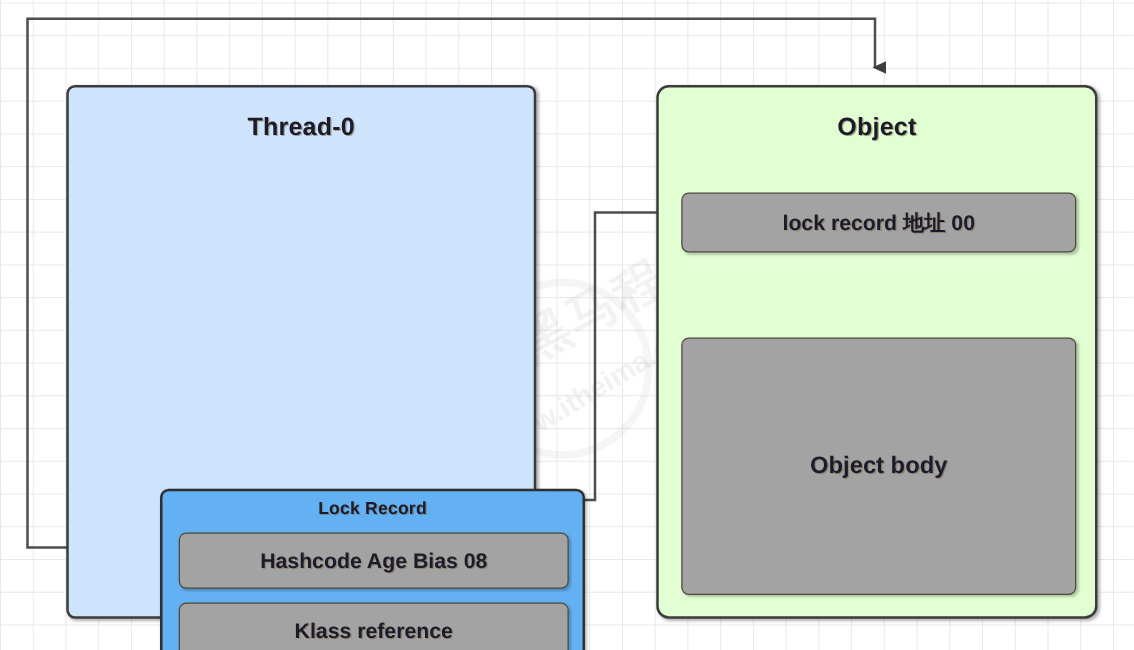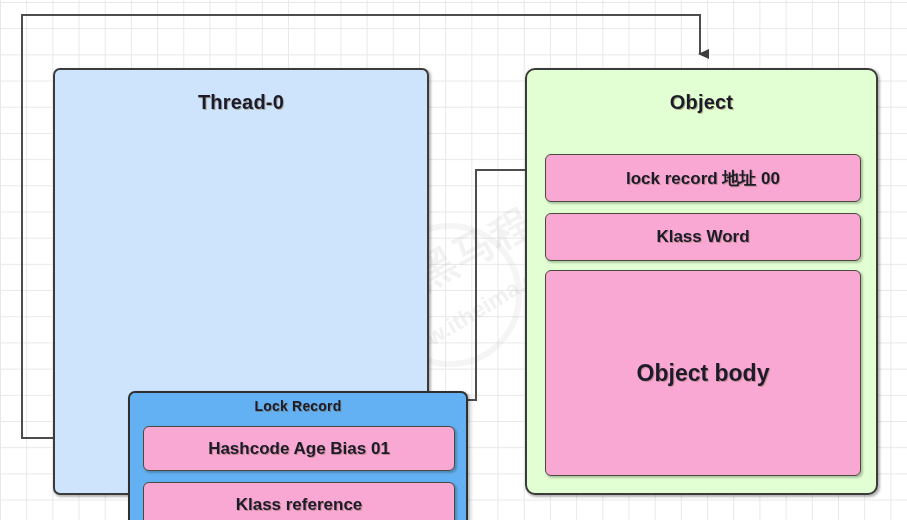--- a/index.html
+++ b/index.html
@@ -135,21 +135,21 @@
   }
   #lock-record-box .box-title {
     top: 5px;
     font-size: 14px;
   }
 
   
   .slot {
     position: absolute;
     box-sizing: border-box;
-    background: #f9a8d4;
+    background: #a3a3a3;
     border: 1.6px solid #4a4a3d;
     border-radius: 6px;
     display: flex;
     align-items: center;
     justify-content: center;
     font-size: 17px;
     font-weight: bold;
     color: #1b1b2b;
     text-shadow: 1px 1px 0 rgba(120,90,40,0.40);
     box-shadow: 1.5px 1.5px 2px rgba(0,0,0,0.22);
@@ -183,21 +183,21 @@
     width: 316px;
     height: 48px;
   }
   #slot-objectbody {
     left: 18px;
     top: 200px;
     width: 316px;
     height: 206px;
   }
   #slot-objectbody .slot-label {
-    font-size: 23px;
+    font-size: 19px;
   }
 
   .slot-label {
     pointer-events: none;
     white-space: nowrap;
   }
 </style>
 </head>
 <body>
 
@@ -224,38 +224,35 @@
     <path d="M 529 170 L 476 170 L 476 400 L 424 400" fill="none" stroke="#4d4d4d" stroke-width="2" marker-end="url(#arrow-left)"></path>
   </svg>
 
   <div id="thread-box" class="node outer-box">
     <div class="box-title">Thread-0</div>
 
     <div id="lock-record-box" class="node">
       <div class="box-title">Lock Record</div>
 
       <div id="slot-hashcode" class="slot">
-        <span class="slot-label">Hashcode Age Bias 01</span>
+        <span class="slot-label">Hashcode Age Bias 08</span>
       </div>
 
       <div id="slot-objref" class="slot">
         <span class="slot-label">Klass reference</span>
       </div>
     </div>
   </div>
 
   <div id="object-box" class="node outer-box">
     <div class="box-title">Object</div>
 
     <div id="slot-lockrecord" class="slot">
       <span class="slot-label">lock record 地址 00</span>
     </div>
 
-    <div id="slot-klassword" class="slot">
-      <span class="slot-label">Klass Word</span>
-    </div>
 
     <div id="slot-objectbody" class="slot">
       <span class="slot-label">Object body</span>
     </div>
   </div>
 
 </div>
 
 </body></html>

